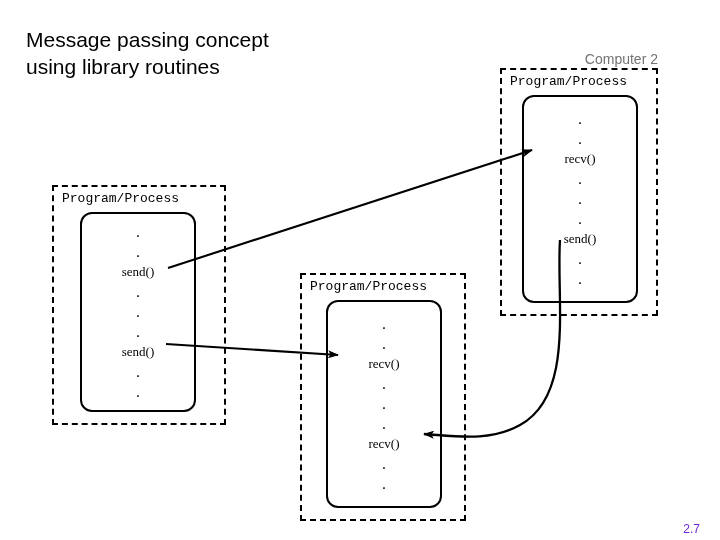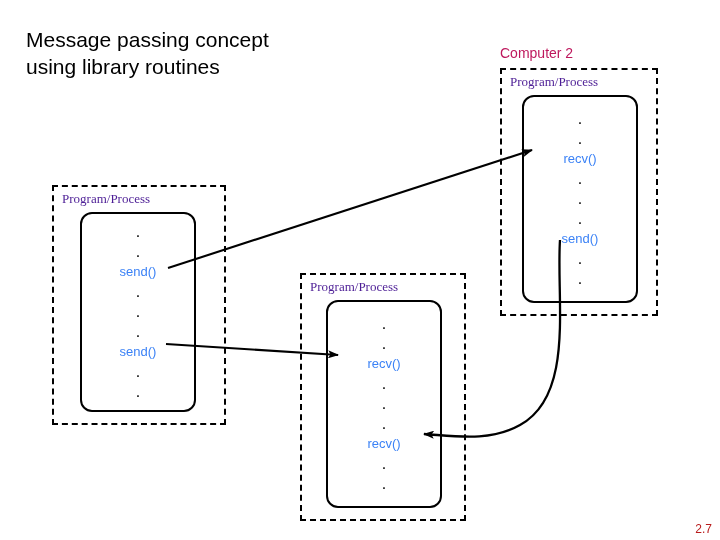--- a/index.html
+++ b/index.html
@@ -32,42 +32,42 @@
   }
 
   
   .computer-group {
     position: absolute;
   }
   .computer-caption {
     position: absolute;
     left: 0;
     right: 0;
-    top: 3px;
-    text-align: left;
+    top: 9px;
+    text-align: right;
     font-family: "Liberation Sans", sans-serif;
     font-size: 14px;
     line-height: 16px;
-    color: #be185d;
+    color: #737373;
     white-space: nowrap;
   }
   .computer-dashed {
     position: absolute;
     left: 0;
     border: 2px dashed #000000;
     box-sizing: border-box;
     background: transparent;
   }
   .process-caption {
     position: absolute;
     left: 8px;
-    font-family: Liberation Serif, serif;
+    font-family: Liberation Mono, monospace;
     font-size: 13px;
     line-height: 15px;
-    color: #4c1d95;
+    color: #000000;
     white-space: nowrap;
   }
   .process-box {
     position: absolute;
     border: 2px solid #000000;
     border-radius: 12px;
     box-sizing: border-box;
     background: #ffffff;
   }
   .code-lines {
@@ -75,24 +75,24 @@
     left: 0;
     right: 0;
     top: 0;
     bottom: 0;
     display: flex;
     flex-direction: column;
     align-items: center;
     justify-content: center;
   }
   .code-line {
-    font-family: Liberation Sans, sans-serif;
+    font-family: Liberation Serif, serif;
     font-size: 13px;
     line-height: 20px;
-    color: #3b82f6;
+    color: #000000;
     text-align: center;
     white-space: nowrap;
     height: 20px;
   }
   .code-line.dot {
     font-family: "Liberation Sans", sans-serif;
     font-size: 16px;
     color: #000000;
   }
 
@@ -102,25 +102,25 @@
     left: 0;
     top: 0;
     width: 720px;
     height: 540px;
     pointer-events: none;
   }
 
   
   #page-number {
     position: absolute;
-    right: 8px;
+    right: 20px;
     bottom: 4px;
     font-family: "Liberation Sans", sans-serif;
     font-size: 12px;
-    color: #b91c1c;
+    color: #6d28d9;
   }
 </style>
 </head>
 <body>
 
 <div id="slide">
 
   <div id="slide-title">Message passing concept
 using library routines</div>
 

